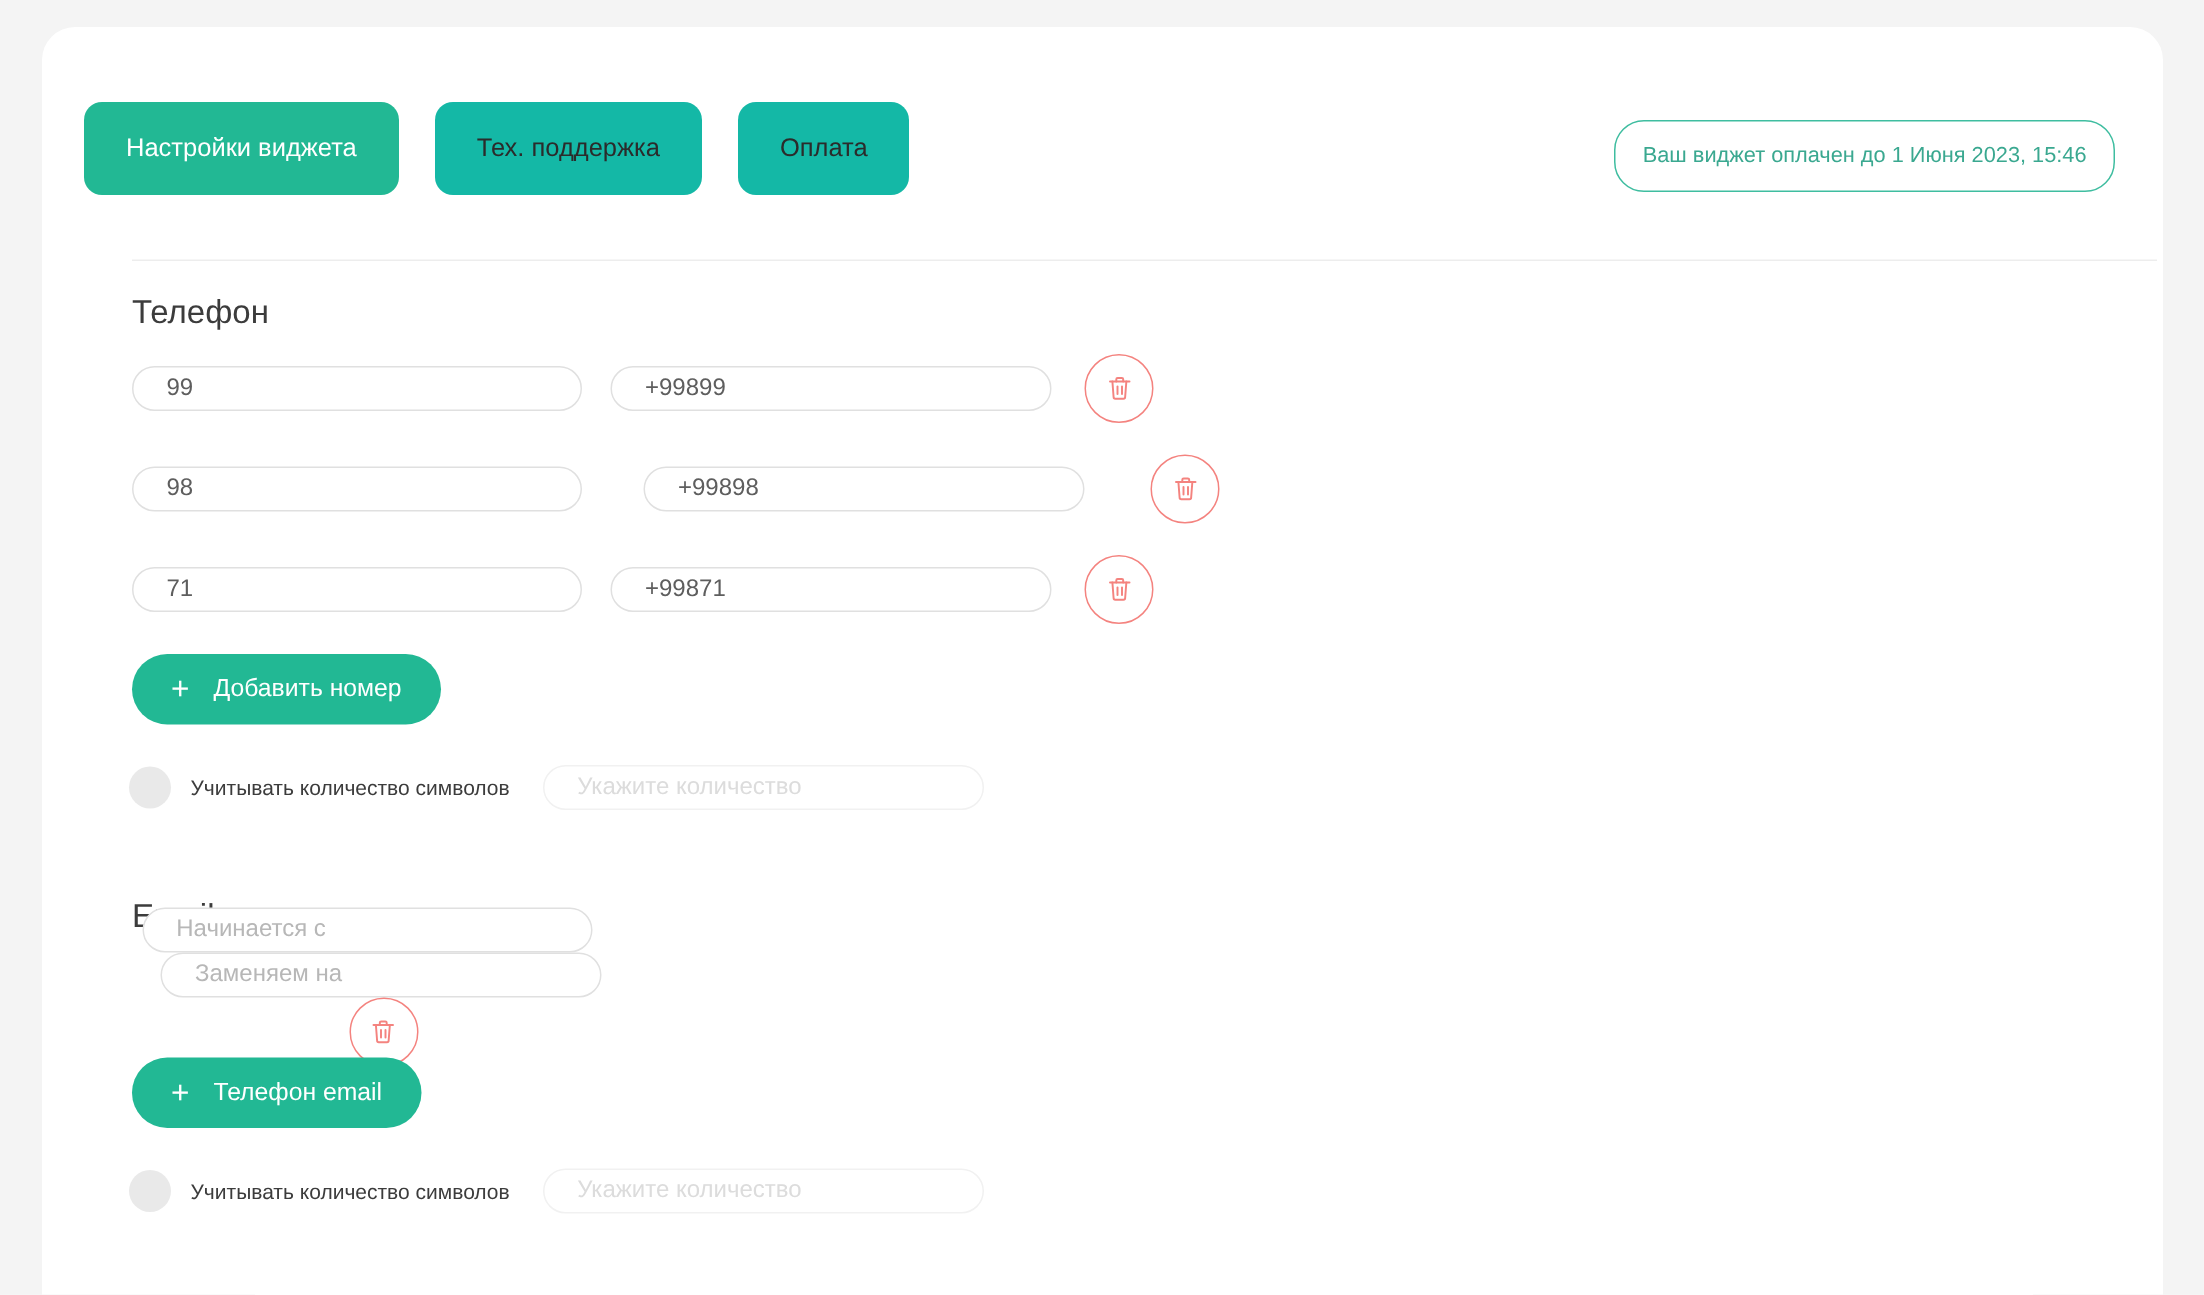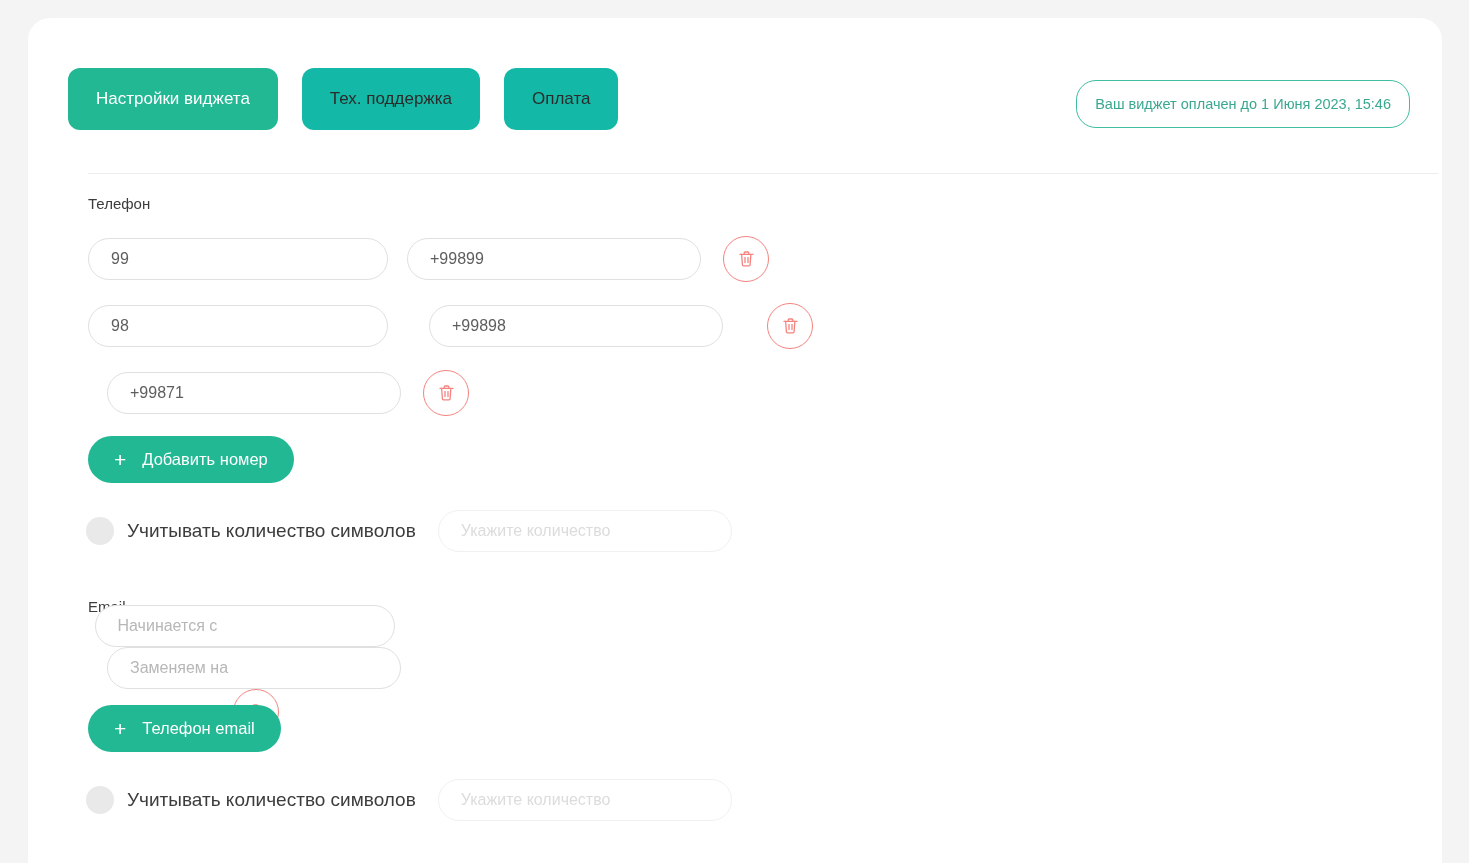--- a/index.html
+++ b/index.html
@@ -26,21 +26,21 @@
     top: 18px;
     width: 1414px;
     height: 900px;
     background: #ffffff;
     border-radius: 22px 22px 0 0;
   }
 
   
   .header {
     position: absolute;
-    left: 40px;
+    left: 28px;
     top: 50px;
     right: 32px;
     height: 62px;
     padding-left: 10px;
   }
   .tabs {
     position: absolute;
     left: 0;
     top: 0;
     display: flex;
@@ -89,35 +89,35 @@
     top: 155px;
     width: 1350px;
     height: 1px;
     background: #ededed;
   }
 
   
   .section-label {
     position: absolute;
     left: 60px;
-    font-size: 15px;
+    font-size: 22px;
     color: #3c3c3c;
   }
   #phone-label { top: 177px; }
   #email-label { top: 580px; }
 
   .row {
     position: absolute;
     left: 60px;
     display: flex;
     align-items: center;
   }
 
   .field {
-    height: 42px;
+    height: 30px;
     border: 1px solid #e0e0e0;
     border-radius: 24px;
     background: #ffffff;
     font-size: 16px;
     color: #5e5e5e;
     font-family: "Liberation Sans", sans-serif;
     padding: 0 22px;
     outline: none;
   }
   .field::placeholder { color: #b7b7b7; }
@@ -178,21 +178,21 @@
   .toggle-circle {
     width: 28px;
     height: 28px;
     border-radius: 50%;
     background: #e9e9e9;
     flex: 0 0 auto;
     cursor: pointer;
   }
   .toggle-label {
     margin-left: 13px;
-    font-size: 19px;
+    font-size: 14px;
     color: #3c3c3c;
     white-space: nowrap;
   }
   .toggle-row .field {
     margin-left: 22px;
     width: 294px;
   }
 
   
   #phone-row-0 { top: 218px; }
@@ -249,20 +249,21 @@
             <path d="M6.2 4.3V2.9c0-.5.4-.9.9-.9h2.8c.5 0 .9.4.9.9v1.4"></path>
             <path d="M3.6 4.3l.8 10.4c0 .6.5 1.1 1.1 1.1h5.5c.6 0 1.1-.5 1.1-1.1l.8-10.4"></path>
             <path d="M7 7.6v5"></path>
             <path d="M10 7.6v5"></path>
           </svg>
         </span>
       </button>
     </div>
 
     <div class="row" id="phone-row-2">
+      <input class="field col1" type="text" value="71" style="">
       <input class="field col2" type="text" value="+99871" style="">
       <button class="trash-btn">
         <span>
           <svg width="17" height="18" viewBox="0 0 17 18" fill="none" stroke="#f4837f" stroke-width="1.3" stroke-linecap="round" stroke-linejoin="round">
             <path d="M2 4.3h13"></path>
             <path d="M6.2 4.3V2.9c0-.5.4-.9.9-.9h2.8c.5 0 .9.4.9.9v1.4"></path>
             <path d="M3.6 4.3l.8 10.4c0 .6.5 1.1 1.1 1.1h5.5c.6 0 1.1-.5 1.1-1.1l.8-10.4"></path>
             <path d="M7 7.6v5"></path>
             <path d="M10 7.6v5"></path>
           </svg>

